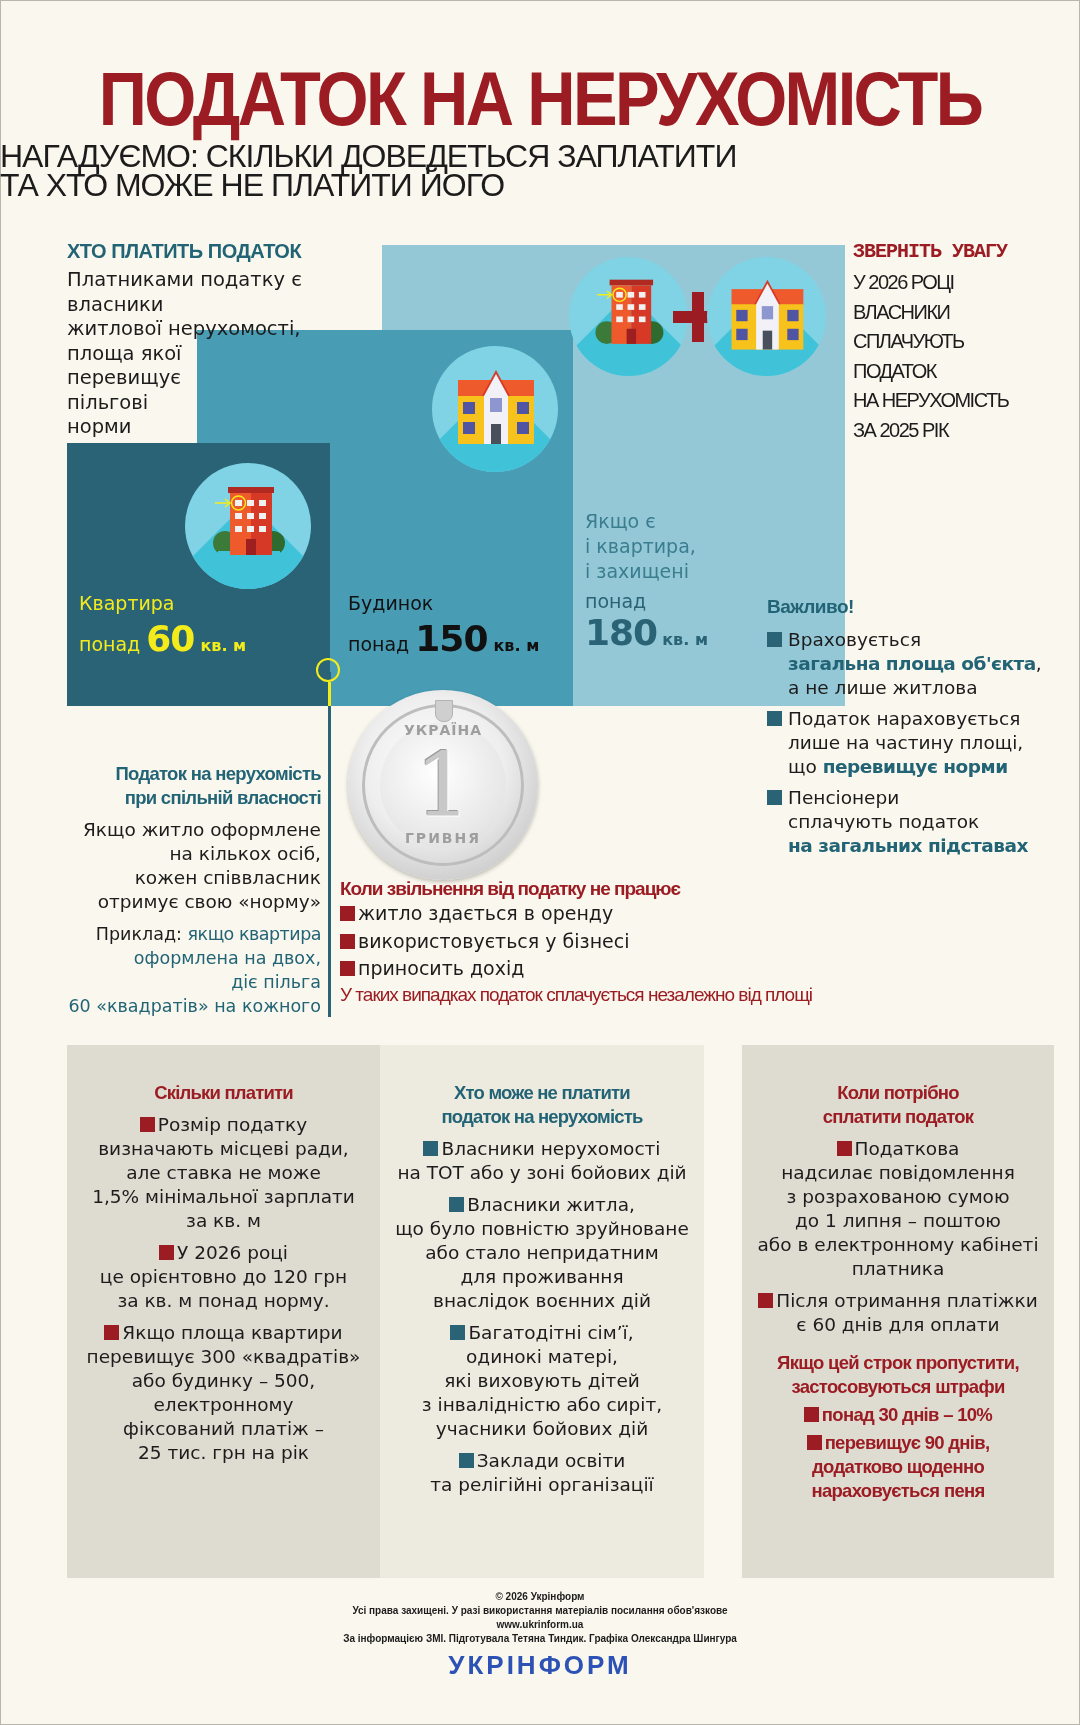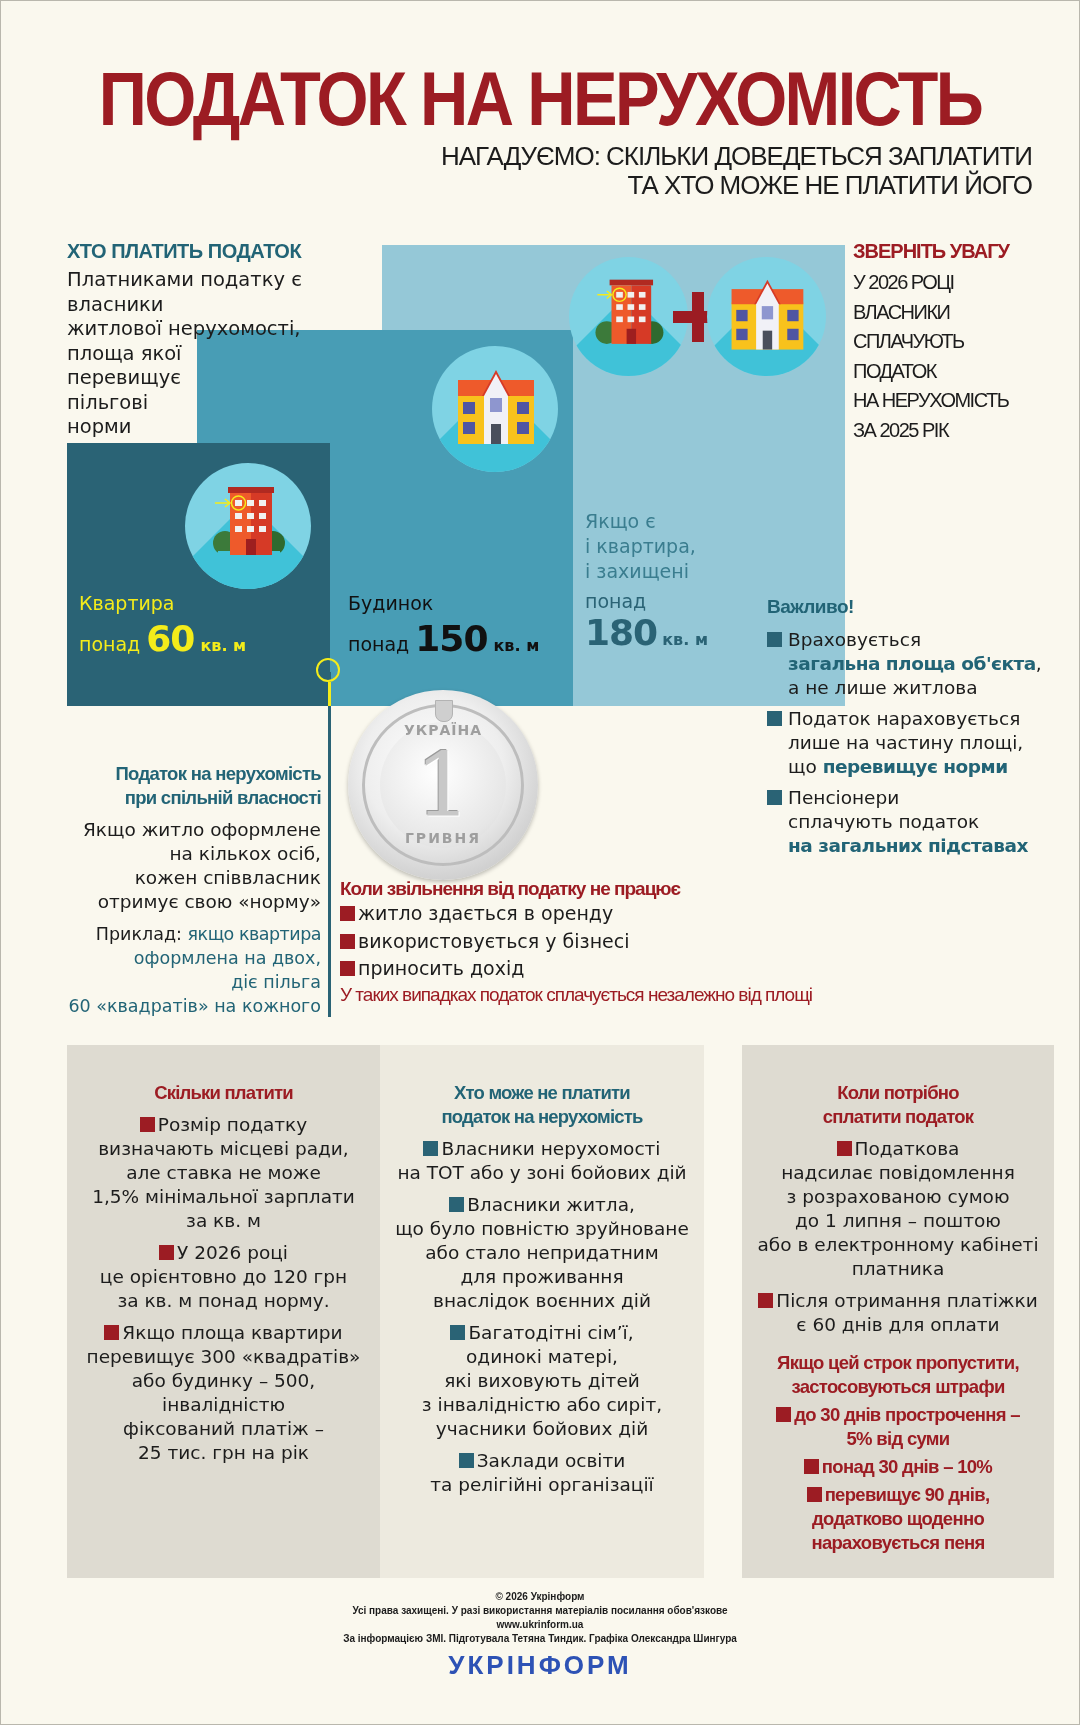--- a/index.html
+++ b/index.html
@@ -2,34 +2,34 @@
 <html><head>
 <meta charset="utf-8">
 <style>
   html, body { margin:0; padding:0; }
   body { width:1080px; height:1725px; background:#faf8ee; position:relative; overflow:hidden;
          font-family:"DejaVu Sans", sans-serif; color:#1c1c1c; }
   .frame { position:absolute; left:0; top:0; width:1078px; height:1723px; border:1px solid #b9b7ad; }
   .abs { position:absolute; }
   .title { left:0; top:55px; width:1080px; text-align:center; color:#9c1c23; font-family:"Liberation Sans", sans-serif;
            font-weight:bold; font-size:76px; letter-spacing:-3px; transform:scaleX(0.88); }
-  .subtitle { left:0; top:142px; width:1032px; text-align:right; font-family:"Liberation Sans", sans-serif; font-size:26px; line-height:29px; letter-spacing:-1px; color:#1c1c1c; }
+  .subtitle { left:0; top:142px; width:1032px; text-align:left; font-family:"Liberation Sans", sans-serif; font-size:32px; line-height:29px; letter-spacing:-1px; color:#1c1c1c; }
 
   .blk-light { left:382px; top:245px; width:463px; height:461px; background:#95c8d7; }
   .blk-mid { left:197px; top:330px; width:376px; height:376px; background:#489db5; }
   .blk-dark { left:67px; top:443px; width:263px; height:263px; background:#2a6375; }
 
   .circle { position:absolute; border-radius:50%; background:#7fd3e4; overflow:hidden; }
   .circle .shadow { position:absolute; left:50%; top:30%; width:120%; height:120%; background:#40c2d8; transform:rotate(45deg); transform-origin:0 0; }
 
   .who-h { left:67px; top:240px; color:#226476; font-weight:bold; font-size:20px; font-family:"Liberation Sans", sans-serif; letter-spacing:-0.5px; }
   .who-t { left:67px; top:268px; width:330px; font-size:19.5px; line-height:24.5px; color:#1c1c1c; }
   .who-t span { display:block; }
 
-  .attn-h { left:853px; top:240px; color:#9c1c23; font-weight:bold; font-size:20px; font-family:Liberation Sans, sans-serif; letter-spacing:-1px; }
+  .attn-h { left:853px; top:240px; color:#9c1c23; font-weight:bold; font-size:20px; font-family:Liberation Mono, monospace; letter-spacing:-1px; }
   .attn-t { left:853px; top:268px; font-family:"Liberation Sans", sans-serif; font-size:20px; line-height:29.5px; letter-spacing:-1.5px; color:#1c1c1c; }
   .attn-t span { display:block; }
 
   .lbl-kv { left:79px; top:592px; color:#f4ec1a; font-size:19px; }
   .lbl-kv2 { left:79px; top:618px; color:#f4ec1a; font-size:19px; white-space:nowrap; }
   .big { font-weight:bold; font-size:36px; letter-spacing:-1px; }
   .unit { font-weight:bold; font-size:16px; }
 
   .lbl-bd { left:348px; top:592px; color:#111; font-size:19px; }
   .lbl-bd2 { left:348px; top:618px; color:#111; font-size:19px; white-space:nowrap; }
@@ -314,21 +314,21 @@
     </div>
     <div class="p-item">
       <span class="sq"></span><span>У 2026 році</span>
       <span class="b">це орієнтовно до 120 грн</span>
       <span class="b">за кв. м понад норму.</span>
     </div>
     <div class="p-item">
       <span class="sq"></span><span>Якщо площа квартири</span>
       <span class="b">перевищує 300 «квадратів»</span>
       <span class="b">або будинку – 500,</span>
-      <span class="b">інвалідністю</span>
+      <span class="b">електронному</span>
       <span class="b">фіксований платіж –</span>
       <span class="b">25 тис. грн на рік</span>
     </div>
   </div>
 
   <div class="panel p2">
     <div class="p-h">
       <div>Хто може не платити</div>
       <div>податок на нерухомість</div>
     </div>
@@ -371,24 +371,20 @@
     </div>
     <div class="p-item">
       <span class="sq"></span><span>Після отримання платіжки</span>
       <span class="b">є 60 днів для оплати</span>
     </div>
     <div class="p-warn">
       <div>Якщо цей строк пропустити,</div>
       <div>застосовуються штрафи</div>
     </div>
     <div class="p-fine">
-      <span class="sq"></span><span>до 30 днів прострочення –</span>
-      <span class="b">5% від суми</span>
-    </div>
-    <div class="p-fine">
       <span class="sq"></span><span>понад 30 днів – 10%</span>
     </div>
     <div class="p-fine">
       <span class="sq"></span><span>перевищує 90 днів,</span>
       <span class="b">додатково щоденно</span>
       <span class="b">нараховується пеня</span>
     </div>
   </div>
 </div>
 

